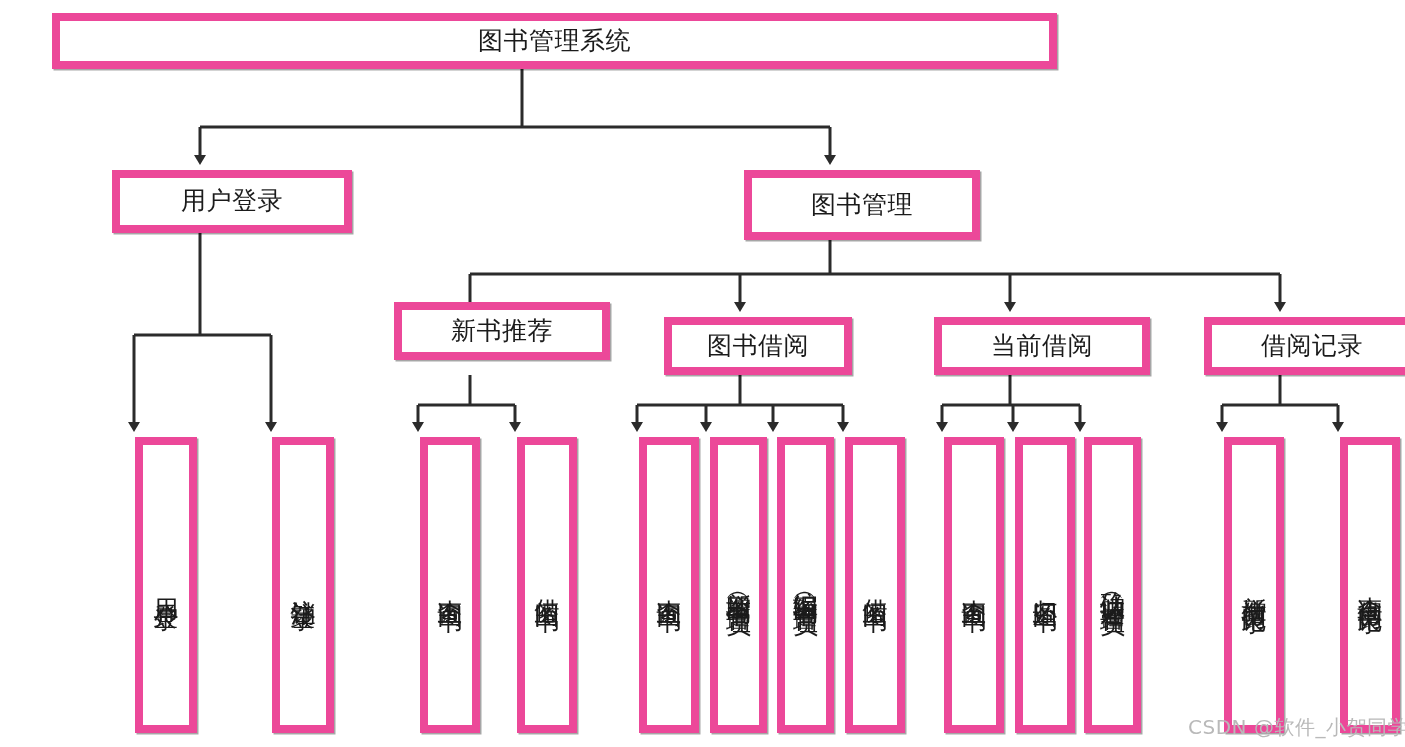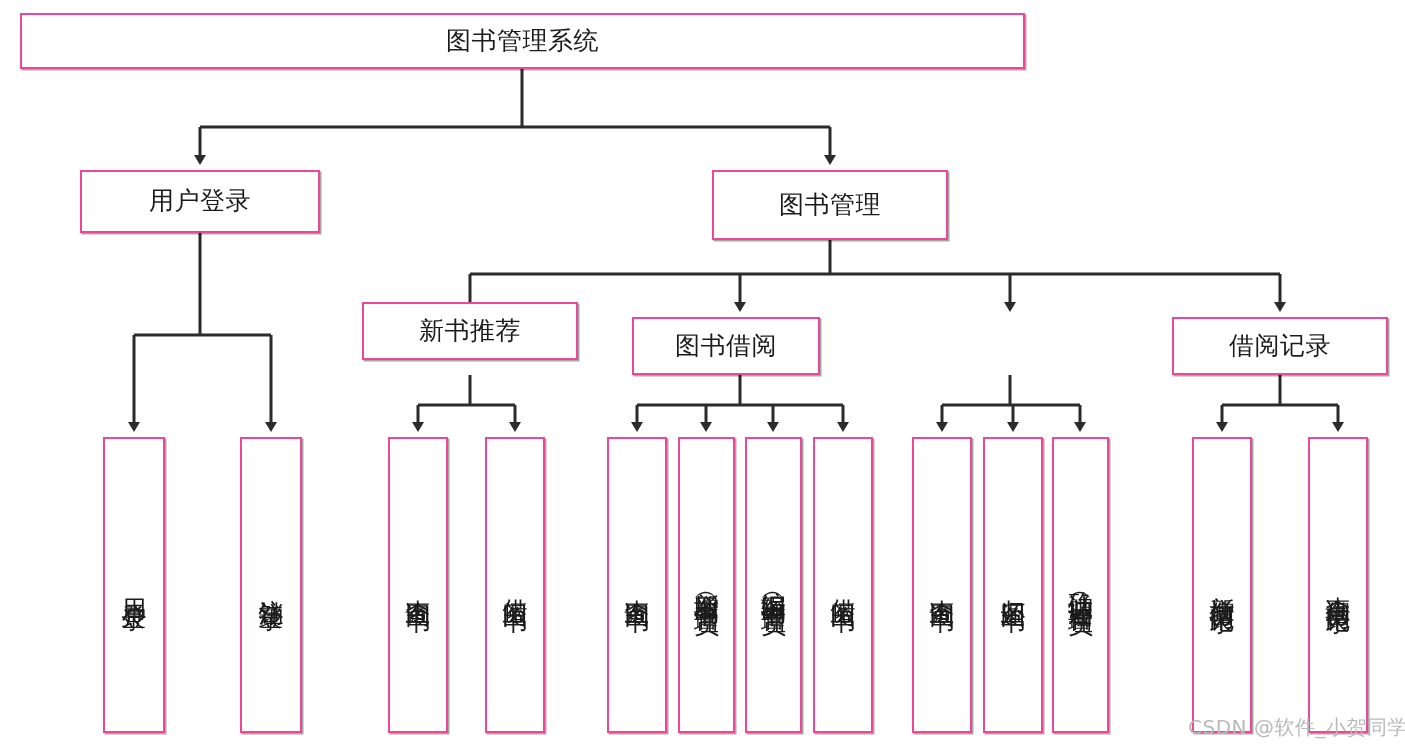--- a/index.html
+++ b/index.html
@@ -20,27 +20,28 @@
   svg.wires {
     position: absolute;
     left: 0;
     top: 0;
     width: 1405px;
     height: 747px;
   }
   .node {
     position: absolute;
     box-sizing: border-box;
-    border: 2px solid #ec4899;
+    border: 8px solid #ec4899;
     background: #ffffff;
     box-shadow: 1.5px 1.5px 0 rgba(0,0,0,0.35);
     display: flex;
     align-items: center;
     justify-content: center;
     z-index: 2;
+    margin-left: 32px;
   }
   .node .label {
     color: #1b1b1b;
     line-height: 1.05;
     white-space: nowrap;
   }
   .node.h .label {
     font-size: 25px;
     letter-spacing: 0.5px;
   }
@@ -131,20 +132,23 @@
   <div class="node h" style="left: 712px; top: 170px; width: 236px; height: 70px;">
     <span class="label">图书管理</span>
   </div>
 
   <div class="node h" style="left: 362px; top: 302px; width: 216px; height: 58px;">
     <span class="label">新书推荐</span>
   </div>
   <div class="node h" style="left: 632px; top: 317px; width: 188px; height: 58px;">
     <span class="label">图书借阅</span>
   </div>
+  <div class="node h" style="left: 902px; top: 317px; width: 216px; height: 58px;">
+    <span class="label">当前借阅</span>
+  </div>
   <div class="node h" style="left: 1172px; top: 317px; width: 216px; height: 58px;">
     <span class="label">借阅记录</span>
   </div>
 
   <div class="node v" style="left: 103px; top: 437px; width: 62px; height: 296px;">
     <span class="label">用户登录</span>
   </div>
   <div class="node v" style="left: 240px; top: 437px; width: 62px; height: 296px;">
     <span class="label">注销登录</span>
   </div>

